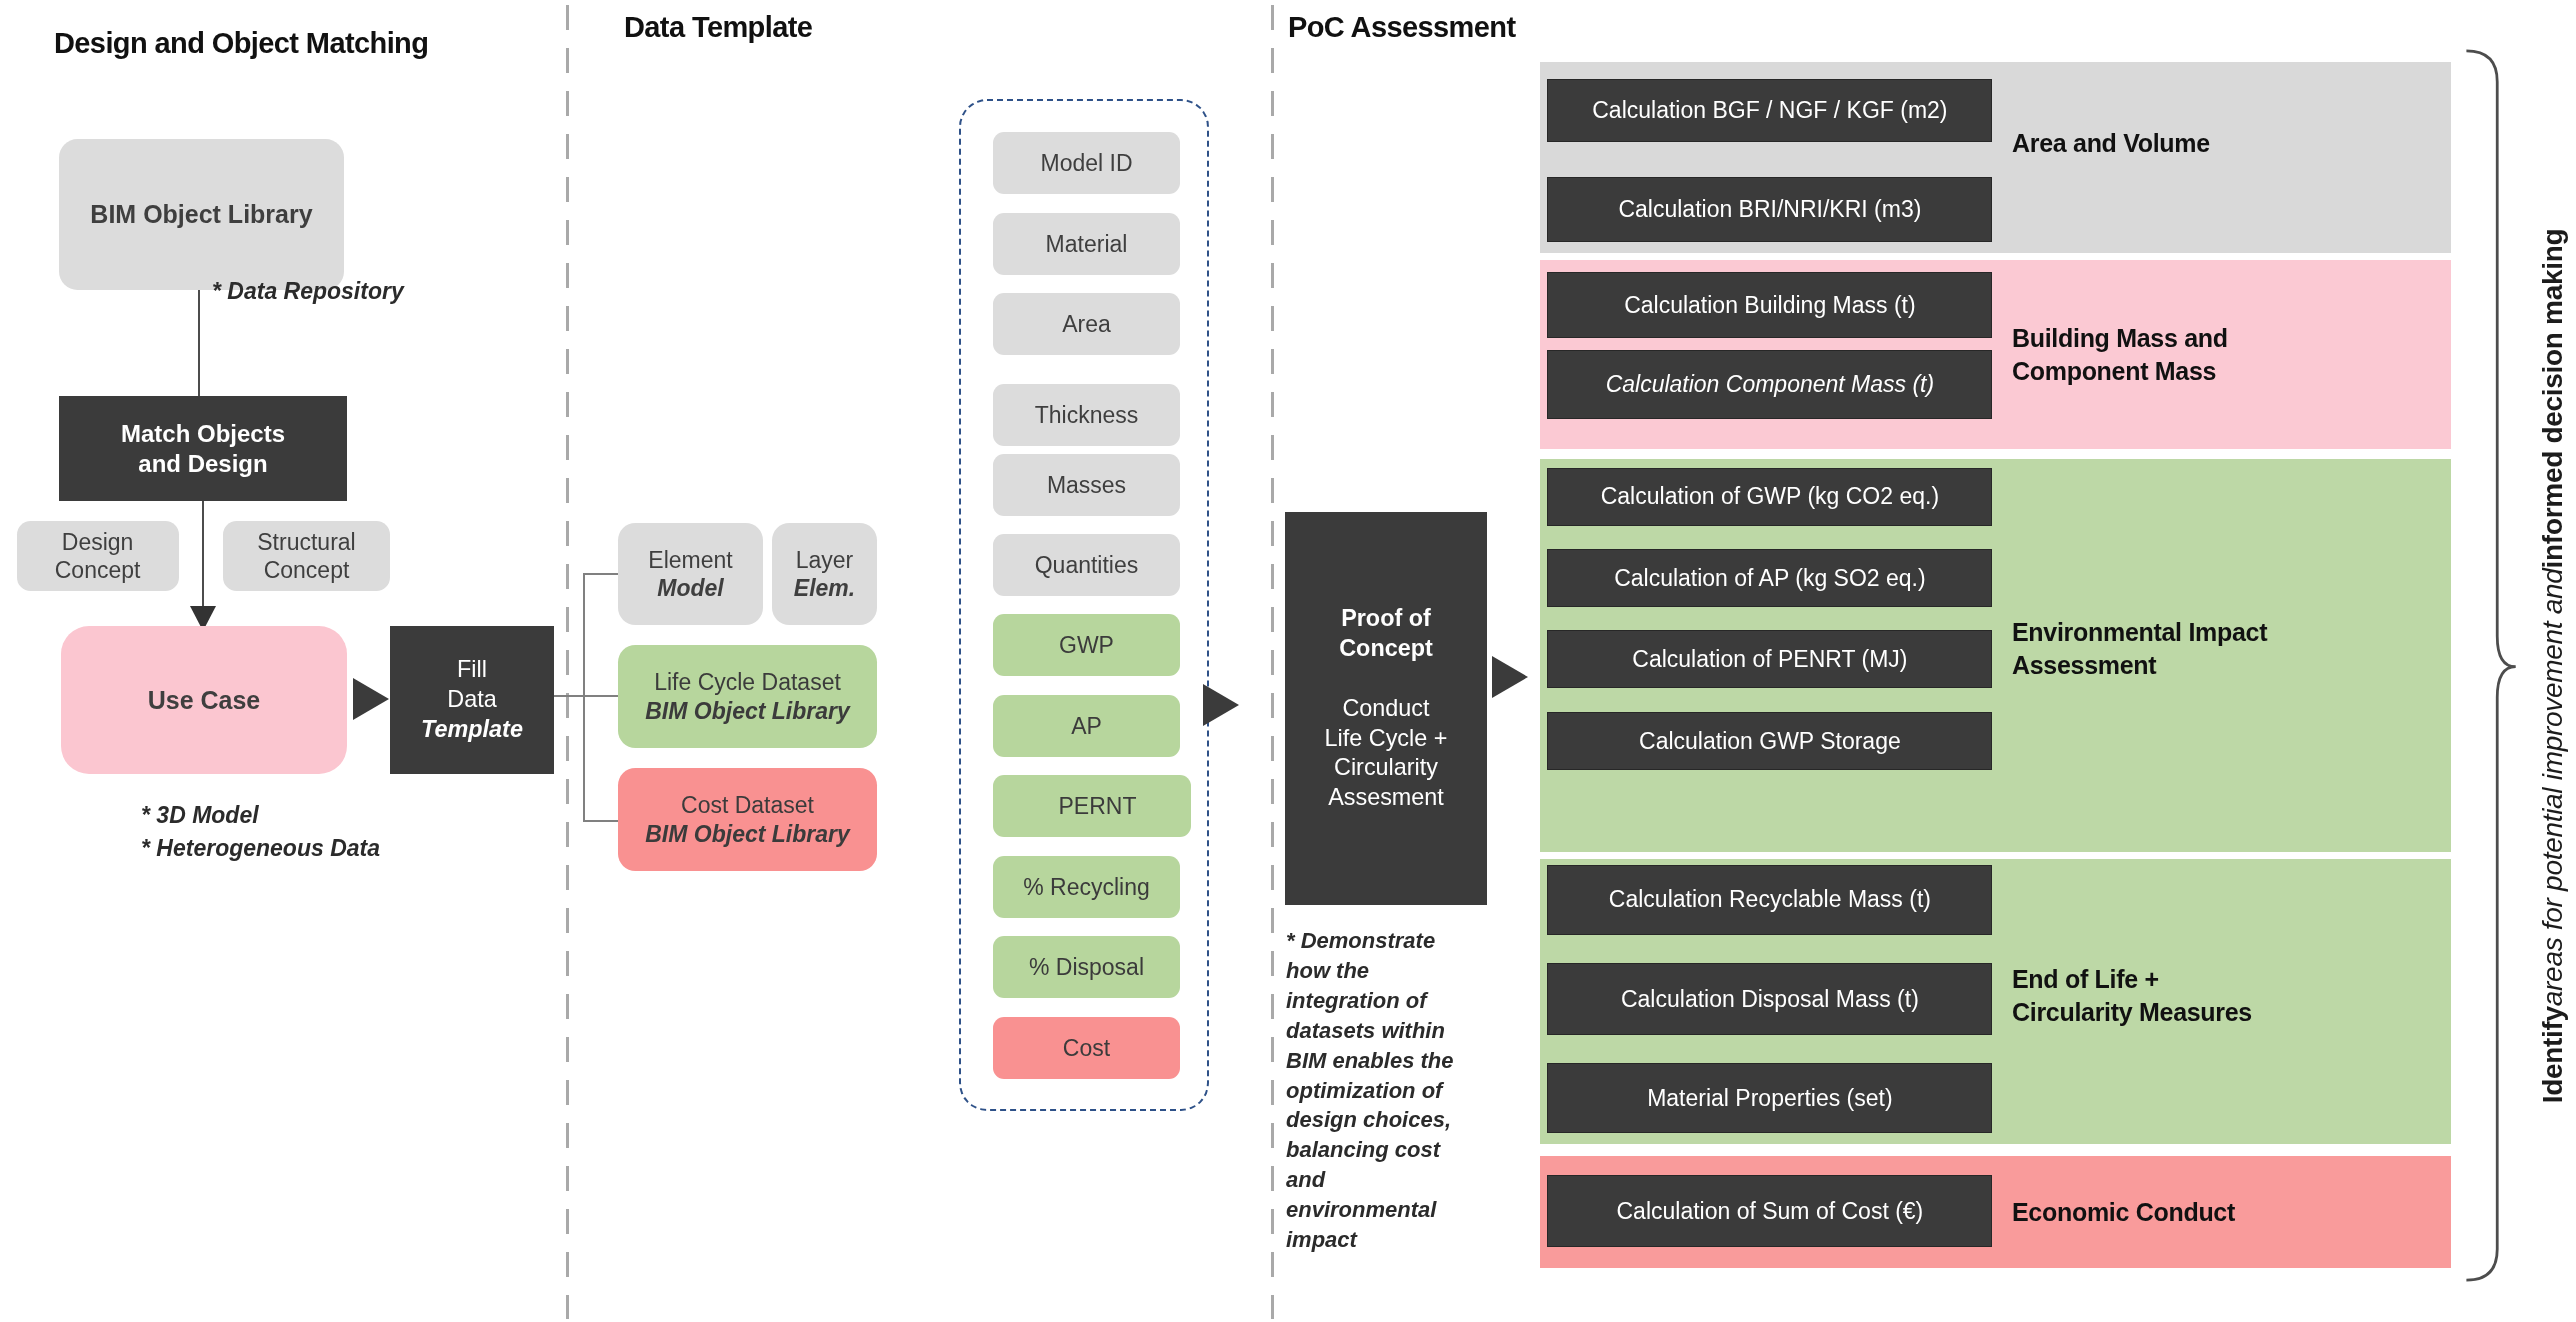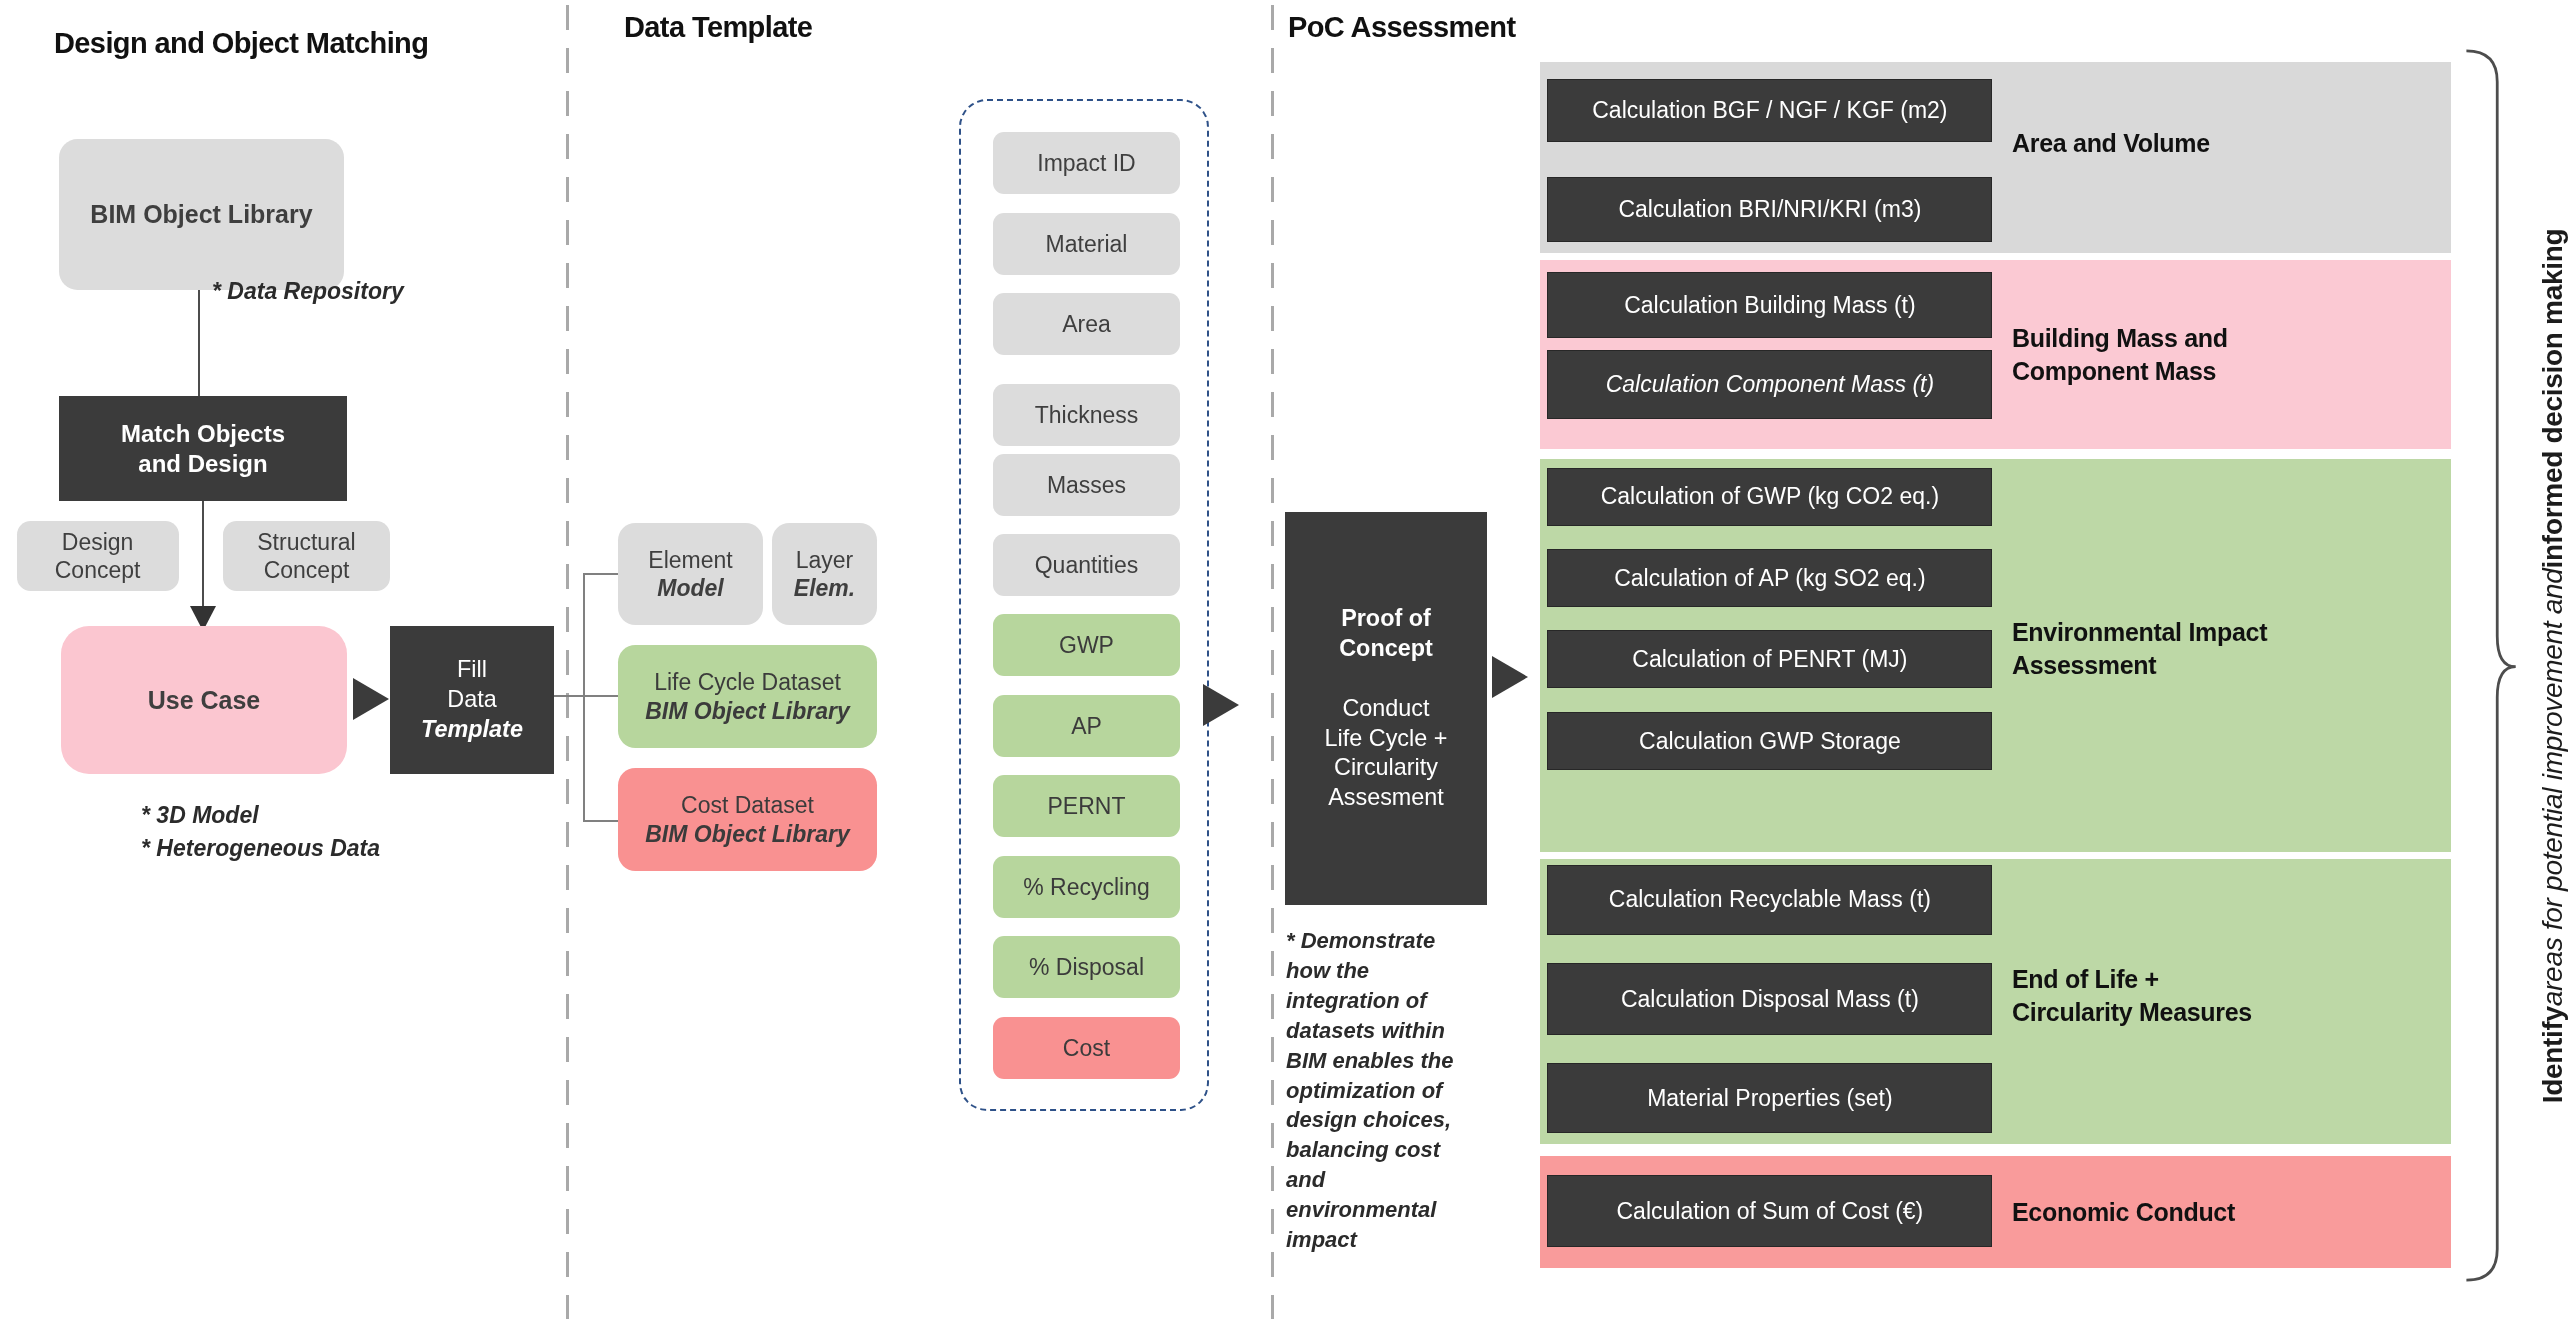--- a/index.html
+++ b/index.html
@@ -121,21 +121,21 @@
     <span>Life Cycle Dataset</span>
     <span class="bi">BIM Object Library</span>
   </div>
   <div class="abs box salmon r28 twoline" style="left:618px;top:768px;width:259px;height:103px;">
     <span>Cost Dataset</span>
     <span class="bi">BIM Object Library</span>
   </div>
 
   <div class="abs" style="left:959px;top:99px;width:250px;height:1012px;border:2.5px dashed #2e5188;border-radius:28px;box-sizing:border-box;">
     <div class="field gray r18" style="top:31px;">
-        <span>Impact ID</span>
+        <span>Model ID</span>
       </div>
     <div class="field gray r18" style="top:112px;">
         <span>Material</span>
       </div>
     <div class="field gray r18" style="top:192px;">
         <span>Area</span>
       </div>
     <div class="field gray r18" style="top:283px;">
         <span>Thickness</span>
       </div>
@@ -144,21 +144,21 @@
       </div>
     <div class="field gray r18" style="top:433px;">
         <span>Quantities</span>
       </div>
     <div class="field greenb r18" style="top:513px;">
         <span>GWP</span>
       </div>
     <div class="field greenb r18" style="top:594px;">
         <span>AP</span>
       </div>
-    <div class="field greenb r18" style="top:674px;">
+    <div class="field greenb r18" style="top:674px;padding-left:11px;">
         <span>PERNT</span>
       </div>
     <div class="field greenb r18" style="top:755px;">
         <span>% Recycling</span>
       </div>
     <div class="field greenb r18" style="top:835px;">
         <span>% Disposal</span>
       </div>
     <div class="field salmon r18" style="top:916px;">
         <span>Cost</span>

